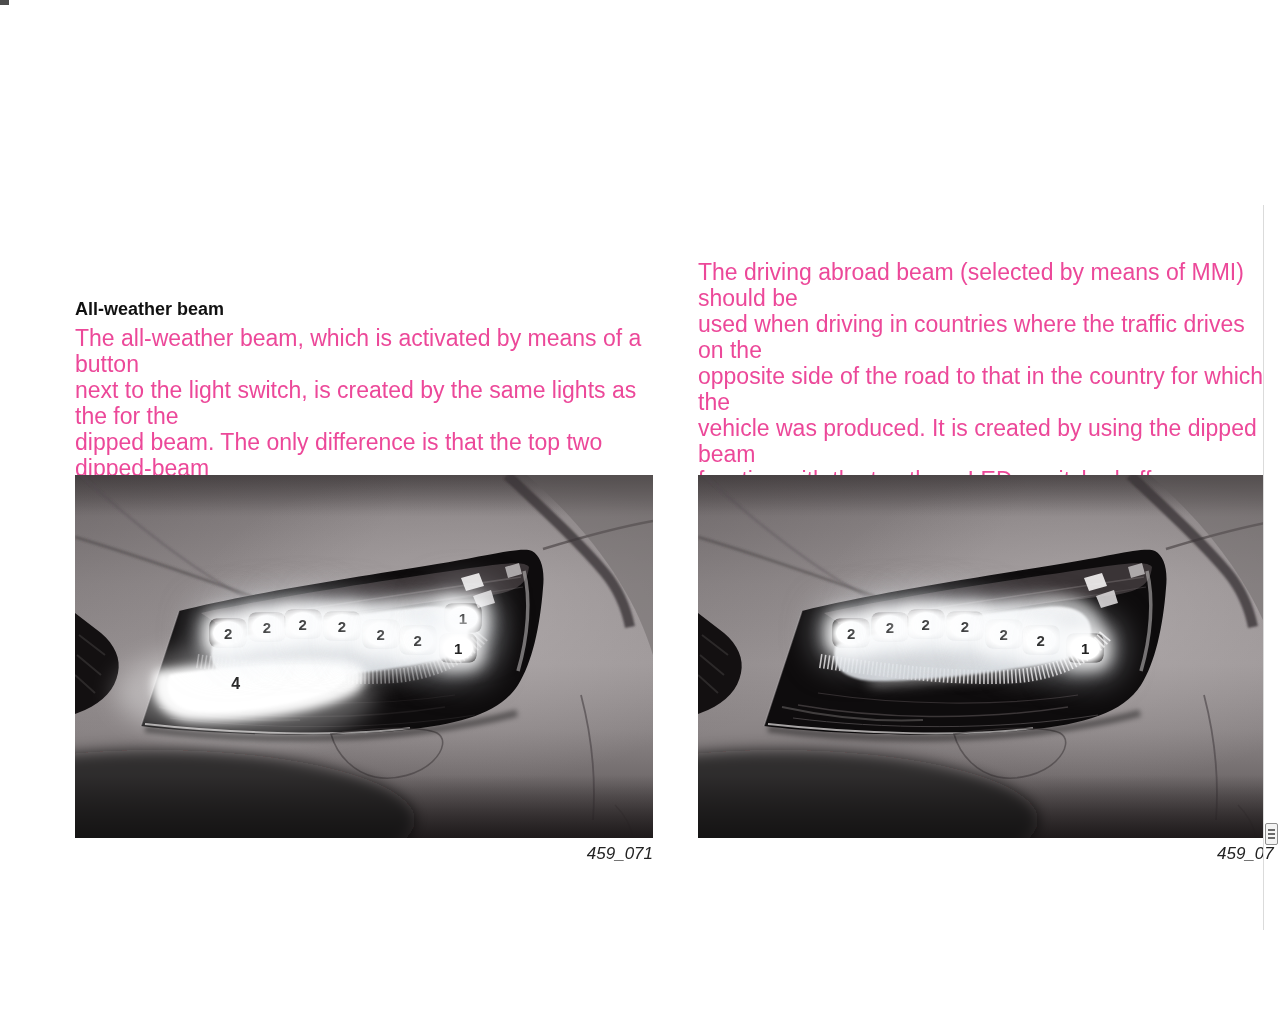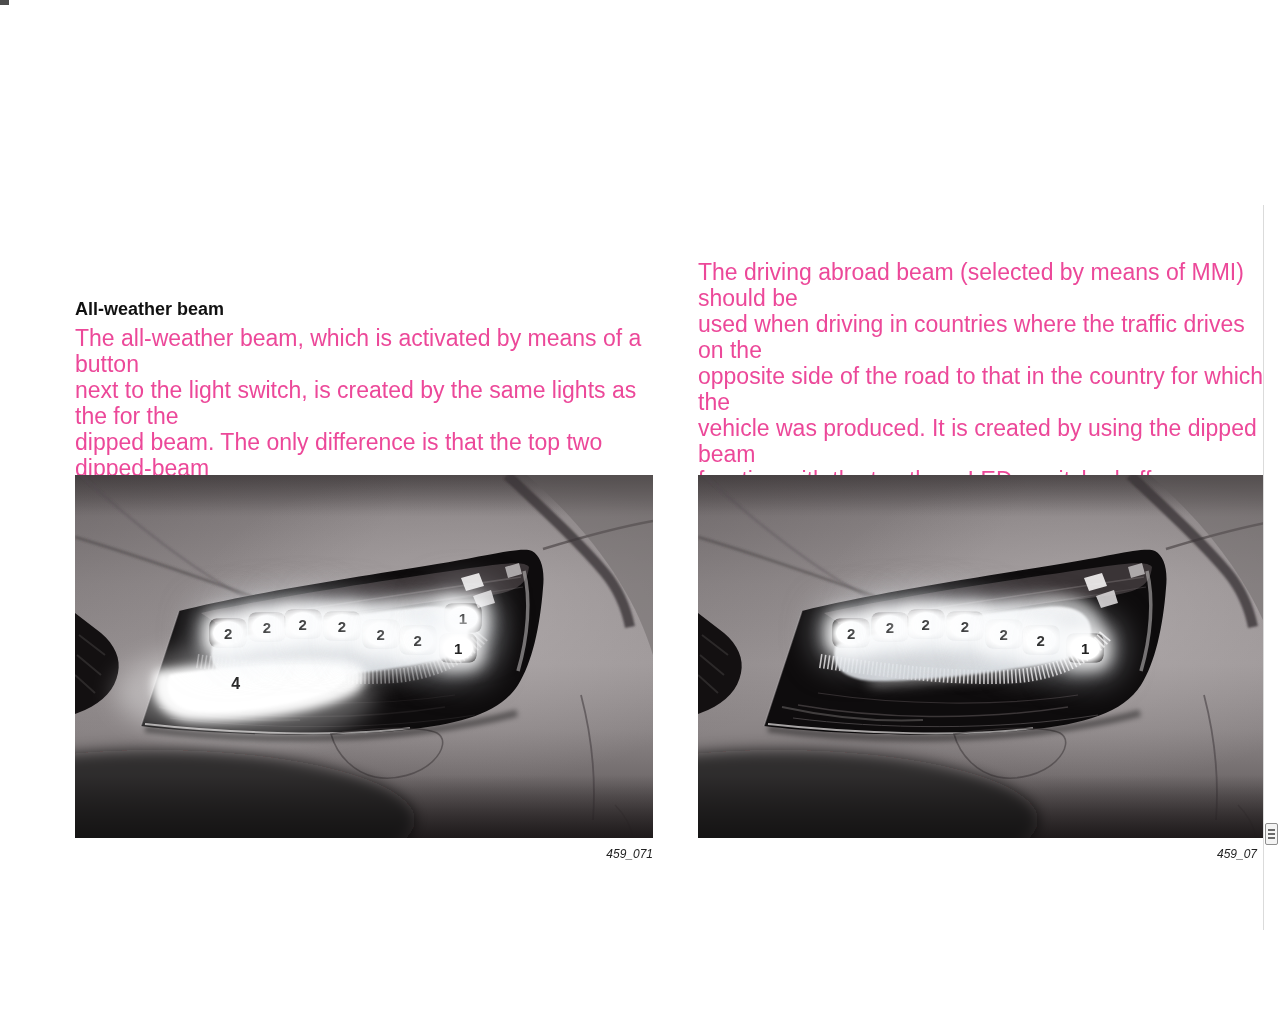--- a/index.html
+++ b/index.html
@@ -32,21 +32,21 @@
   .photo svg{position:absolute;left:0;top:0;display:block;}
   .led-layer{position:absolute;left:0;top:0;width:578px;height:363px;}
 
   .led{position:absolute;transform:translate(-50%,-50%);width:37px;height:29px;border-radius:7px;
        background:radial-gradient(ellipse at center,#ffffff 0%,#ffffff 55%,rgba(255,255,255,0) 100%);
        box-shadow:0 0 16px 7px rgba(255,255,255,.9),0 0 34px 14px rgba(238,243,250,.5);
        display:flex;align-items:center;justify-content:center;
        font-size:15px;font-weight:700;color:#222;}
   .led--flat{background:none;box-shadow:none;width:auto;height:auto;font-size:16px;color:#2a2a2a;}
 
-  .caption{font-style:italic;font-size:12px;color:#222;line-height:18px;}
+  .caption{font-style:italic;font-size:17px;color:#222;line-height:18px;}
   .fig--aw .caption{margin-top:7px;text-align:right;}
   .fig--da .caption{position:absolute;left:519px;top:370px;white-space:nowrap;}
 
   
   .layer-glow4{display:none;}
   .fig--aw .layer-glow4{display:inline;}
   .layer-ribs{opacity:.45;}
   .fig--da .layer-ribs{opacity:.9;}
   .layer-lowerlines{opacity:.25;}
   .fig--da .layer-lowerlines{opacity:.75;}

